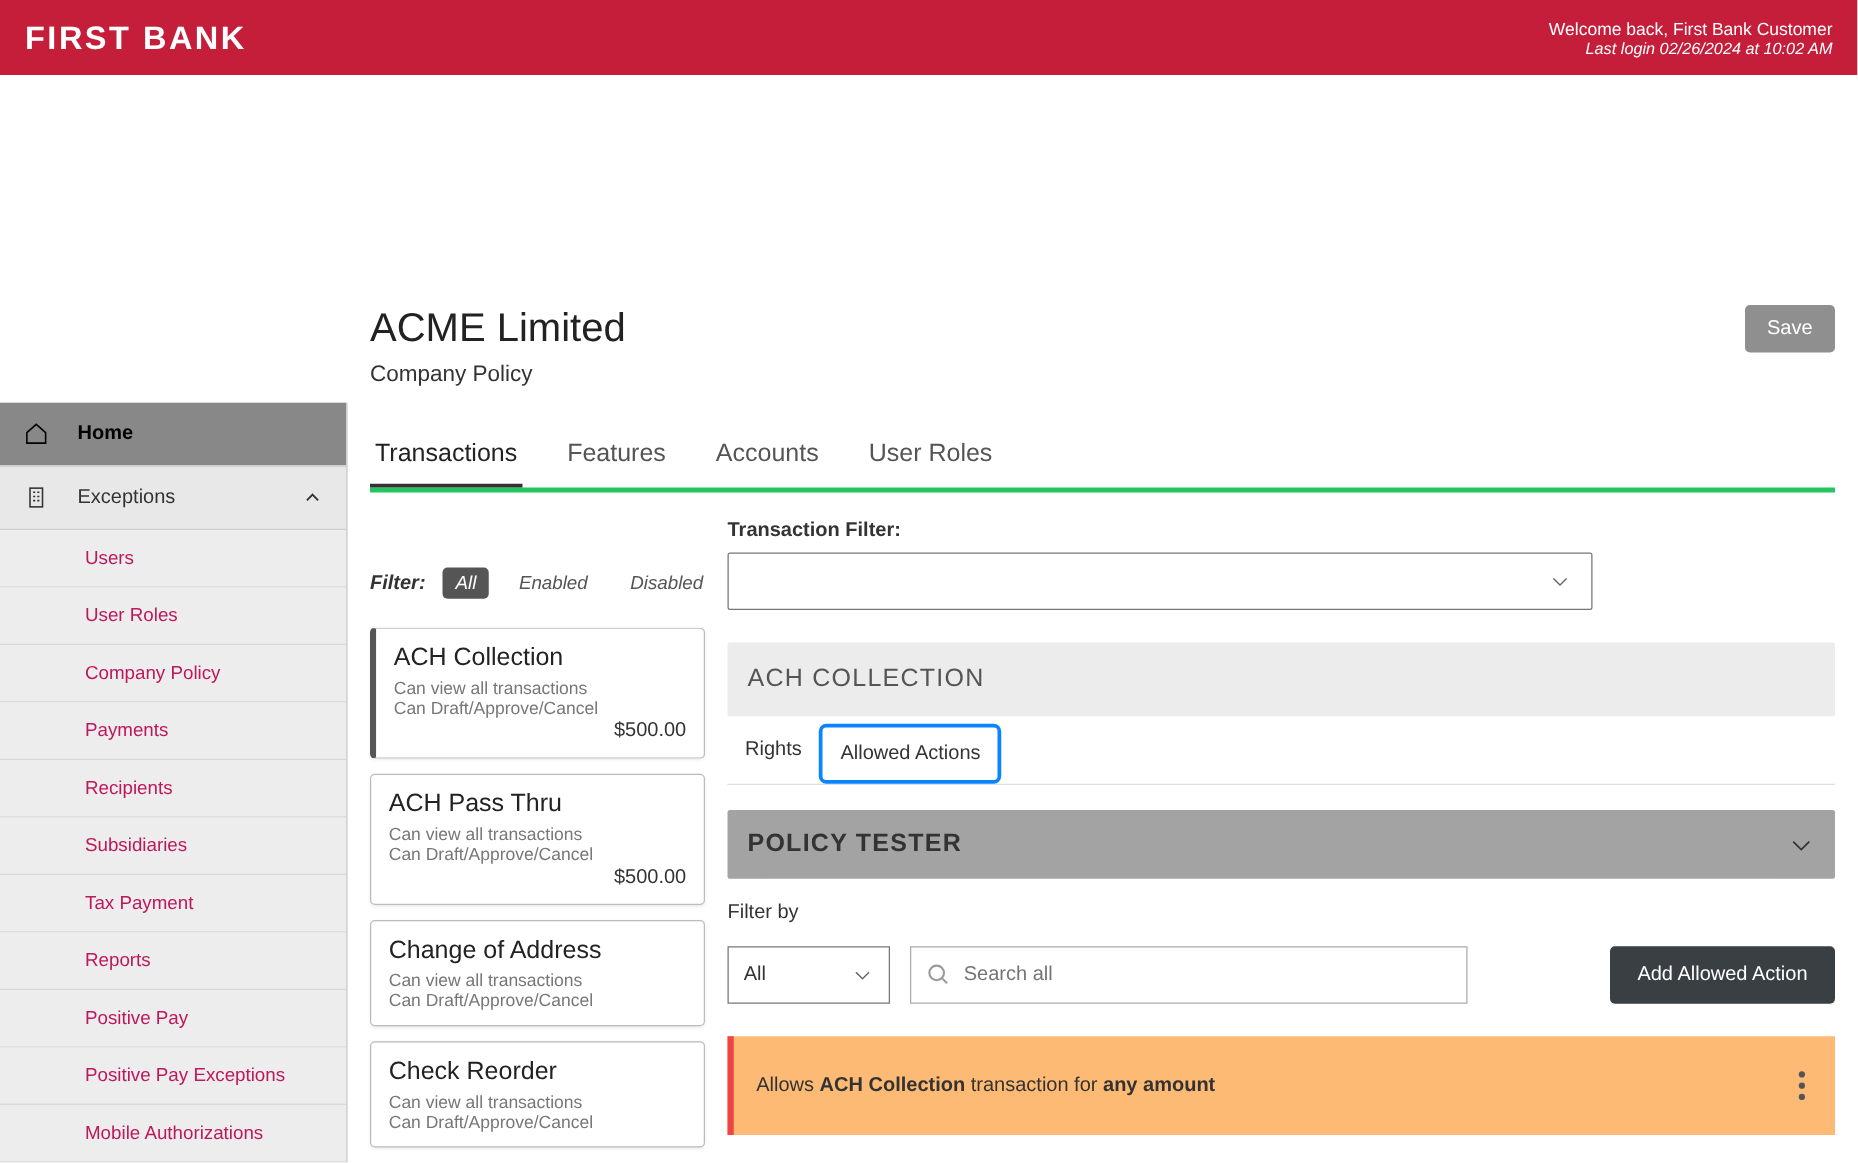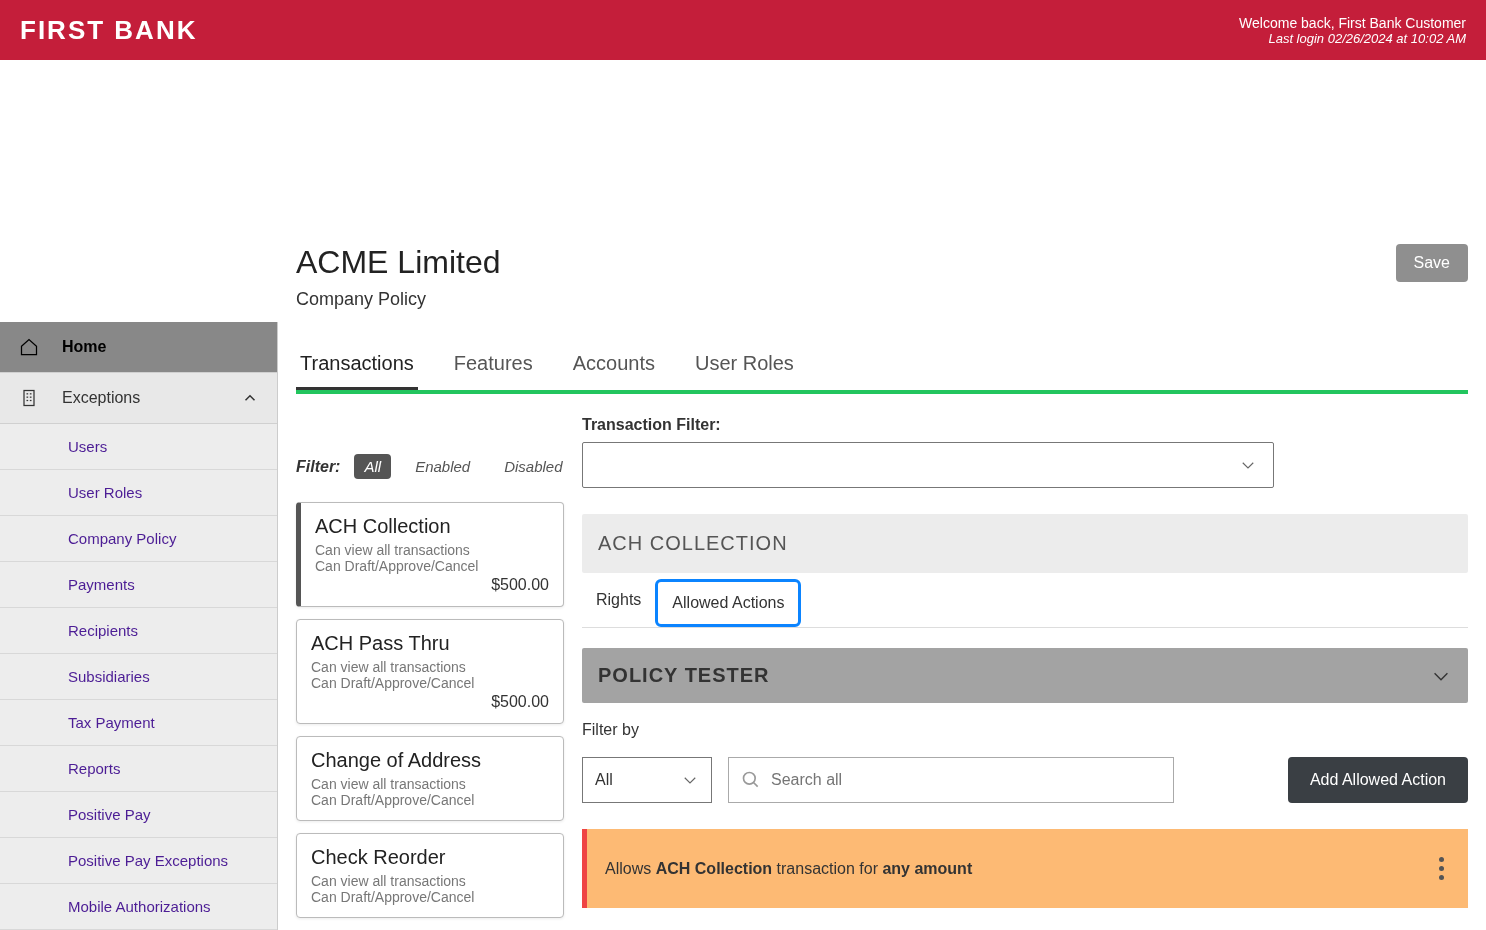--- a/index.html
+++ b/index.html
@@ -12,21 +12,21 @@
   .welcome-box .last-login { font-style: italic; font-size: 13px; }
   
   .main-wrap { display: flex; height: calc(930px - 60px); align-items: flex-end; }
   
   
   .sidebar { width: 278px; background: #e8e8e8; border-right: 1px solid #ccc; overflow-y: auto; }
   .nav-item { display: flex; align-items: center; padding: 14px 18px; font-size: 16px; color: #333; border-bottom: 1px solid #d0d0d0; cursor: pointer; }
   .nav-item.home-item { background: #888; color: #000; font-weight: bold; }
   .nav-item .nav-icon { width: 22px; height: 22px; margin-right: 22px; display: inline-flex; align-items: center; justify-content: center; }
   .nav-item .chev { margin-left: auto; }
-  .sub-item { padding: 14px 18px 14px 68px; font-size: 15px; color: #4c1d95; border-bottom: 1px solid #d8d8d8; cursor: pointer; background: #ededed; }
+  .sub-item { padding: 14px 18px 14px 68px; font-size: 15px; color: #be185d; border-bottom: 1px solid #d8d8d8; cursor: pointer; background: #ededed; }
   
   
   .content { flex: 1; padding: 20px 18px 0 18px; overflow-y: auto; position: relative; }
   .page-head { display: flex; justify-content: space-between; align-items: flex-start; }
   .page-title { font-size: 32px; font-weight: 400; color: #222; }
   .page-sub { font-size: 18px; color: #333; margin-top: 8px; }
   .save-btn { background: #8f8f8f; color: #fff; border: none; border-radius: 4px; padding: 10px 18px; font-size: 16px; cursor: pointer; }
   
   .tabs { display: flex; gap: 32px; border-bottom: 4px solid #22c55e; margin-top: 30px; }
   .tab { padding: 12px 4px; font-size: 20px; color: #555; cursor: pointer; border-bottom: 3px solid transparent; }

